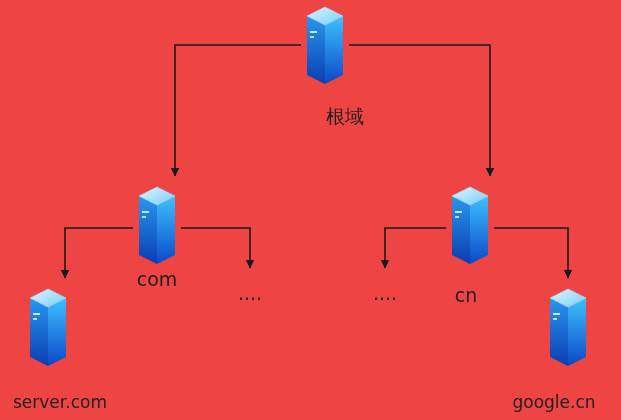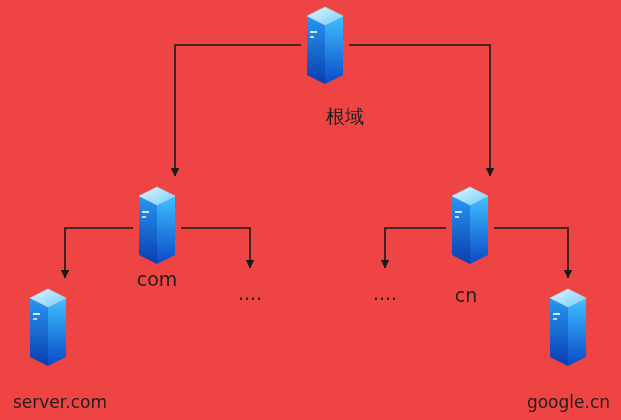--- a/index.html
+++ b/index.html
@@ -22,21 +22,21 @@
   }
   .node-label {
     position: absolute;
     color: #1f1f1f;
     font-size: 19px;
     line-height: 1.1;
     white-space: nowrap;
   }
   .label-center { text-align: center; }
   .label-left   { text-align: left; }
-  .label-right  { text-align: right; }
+  .label-right  { text-align: center; }
   .leaf-label   { font-size: 17px; }
 </style>
 </head>
 <body>
 
 <div class="canvas">
 
   <svg class="diagram-svg" width="621" height="420" viewBox="0 0 621 420">
     <defs>
       <linearGradient id="gradFront" x1="0" y1="0" x2="0" y2="1">

